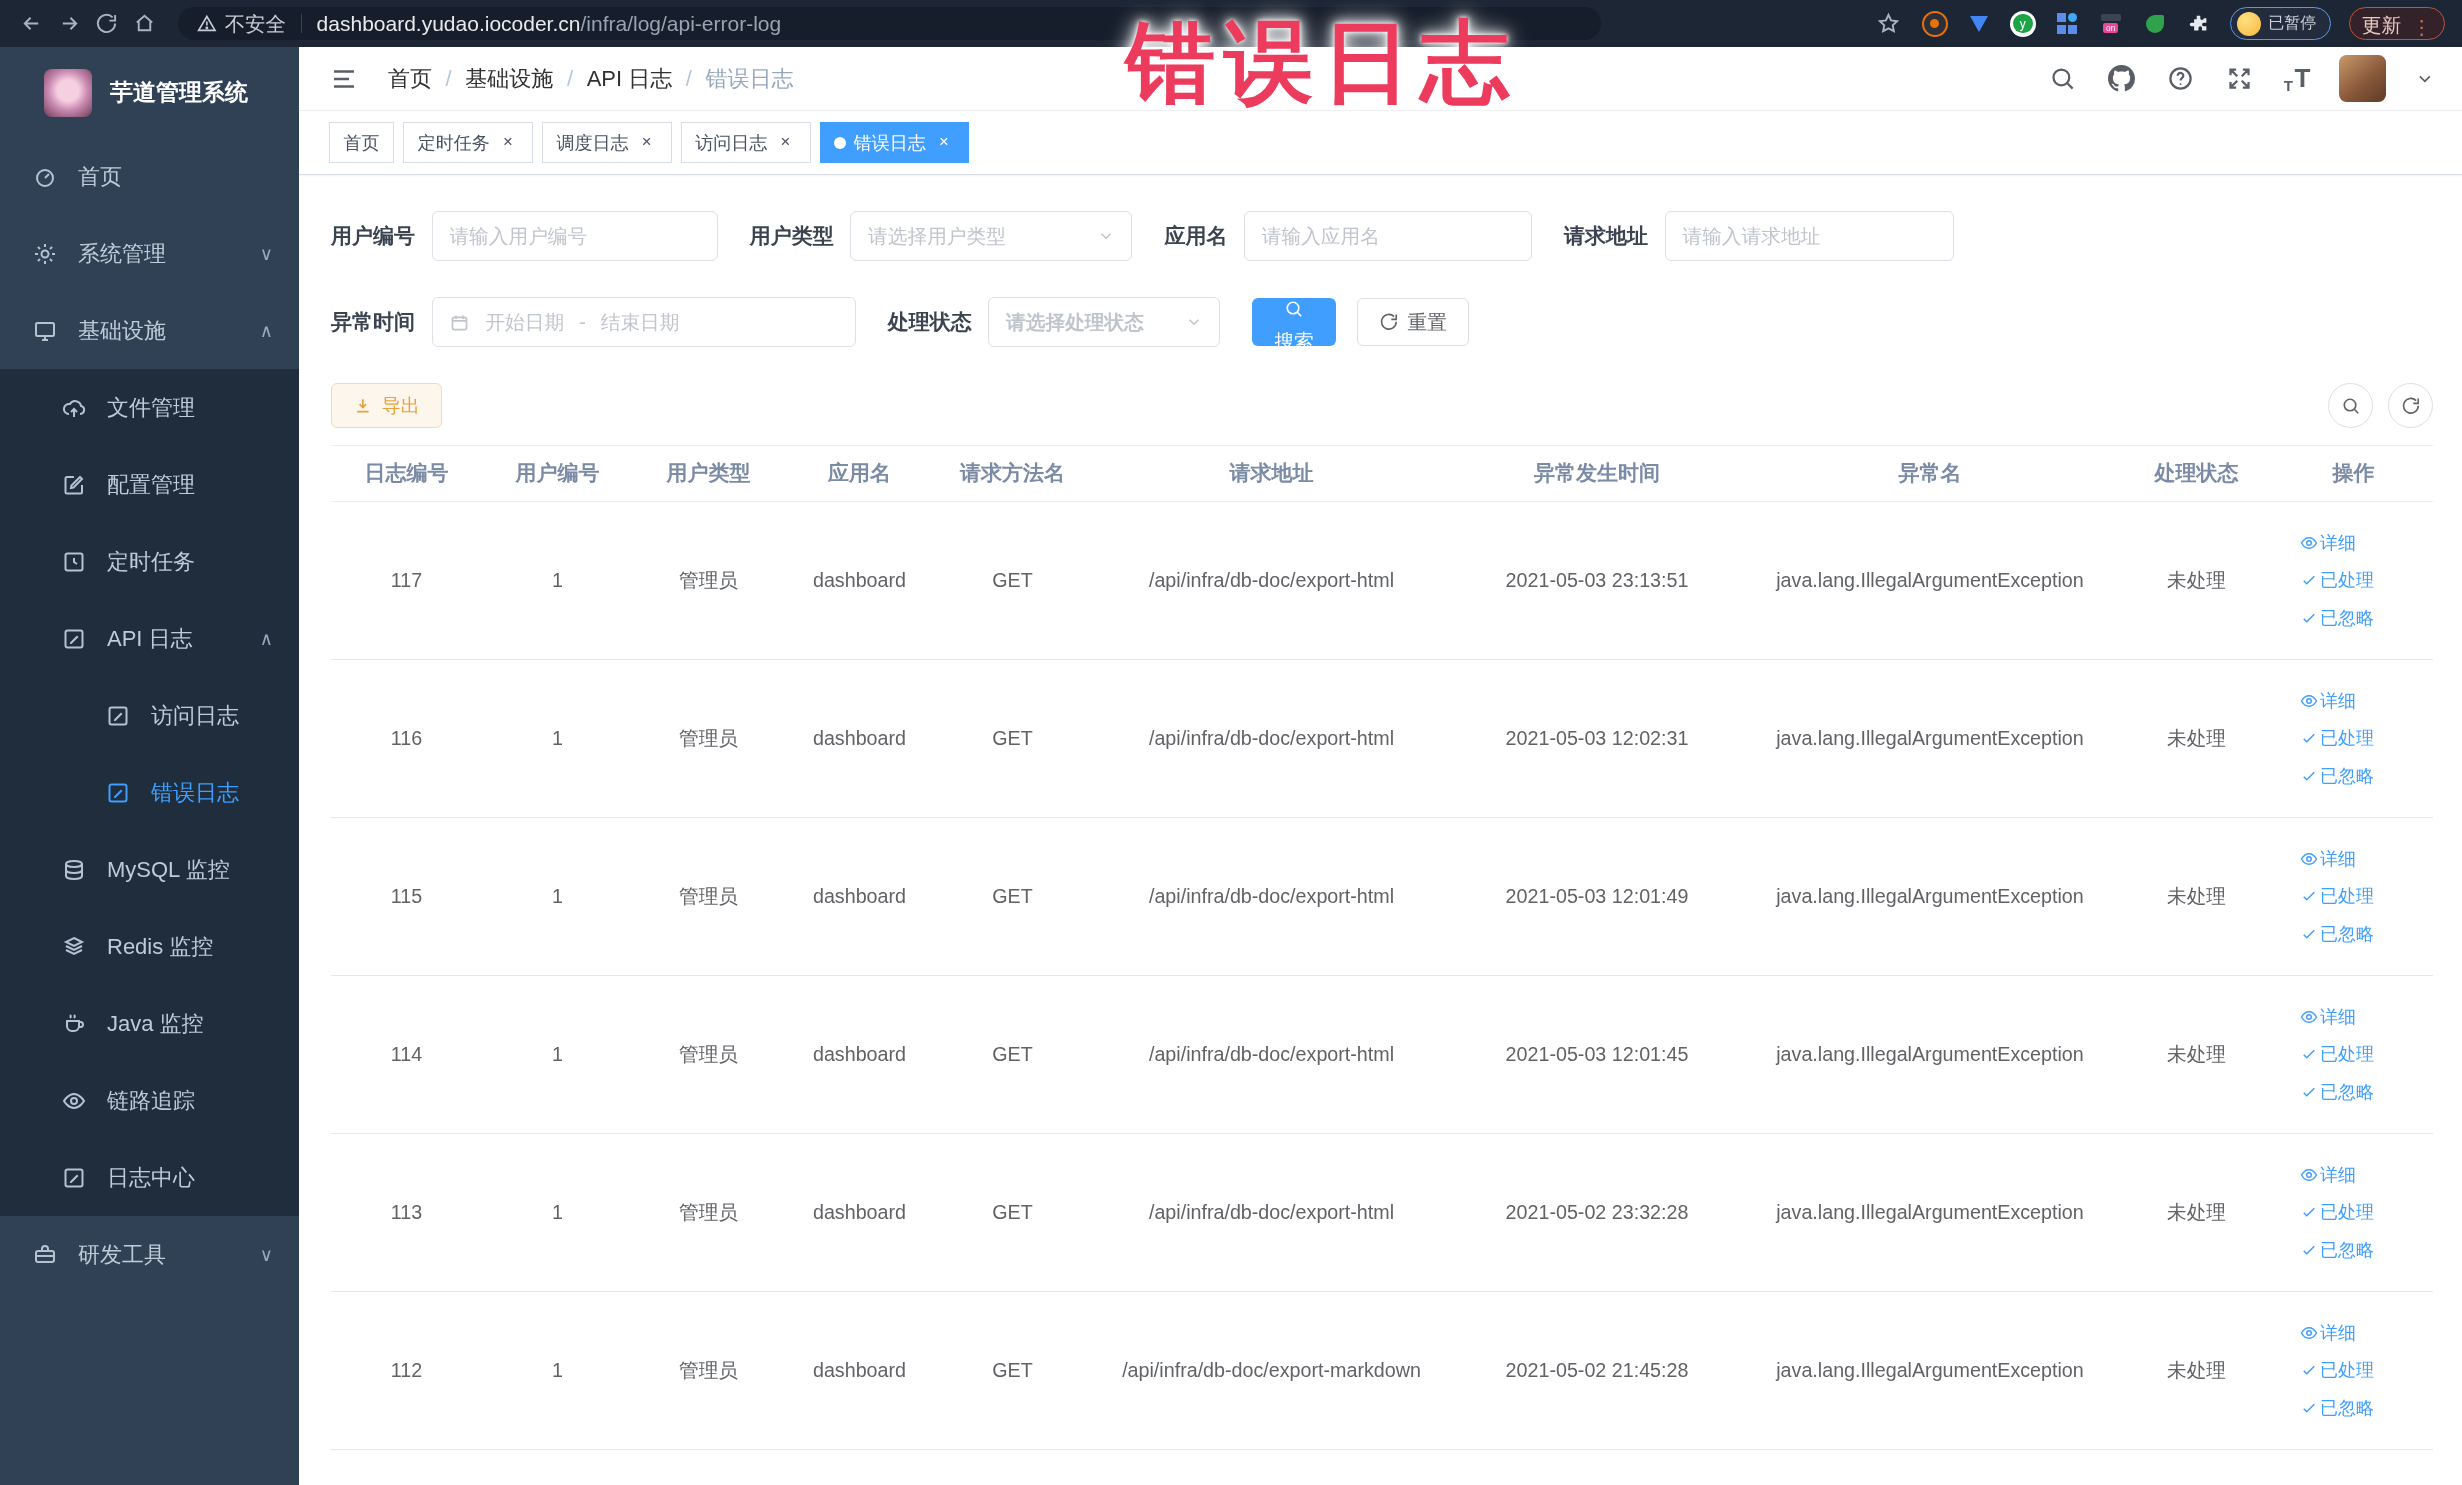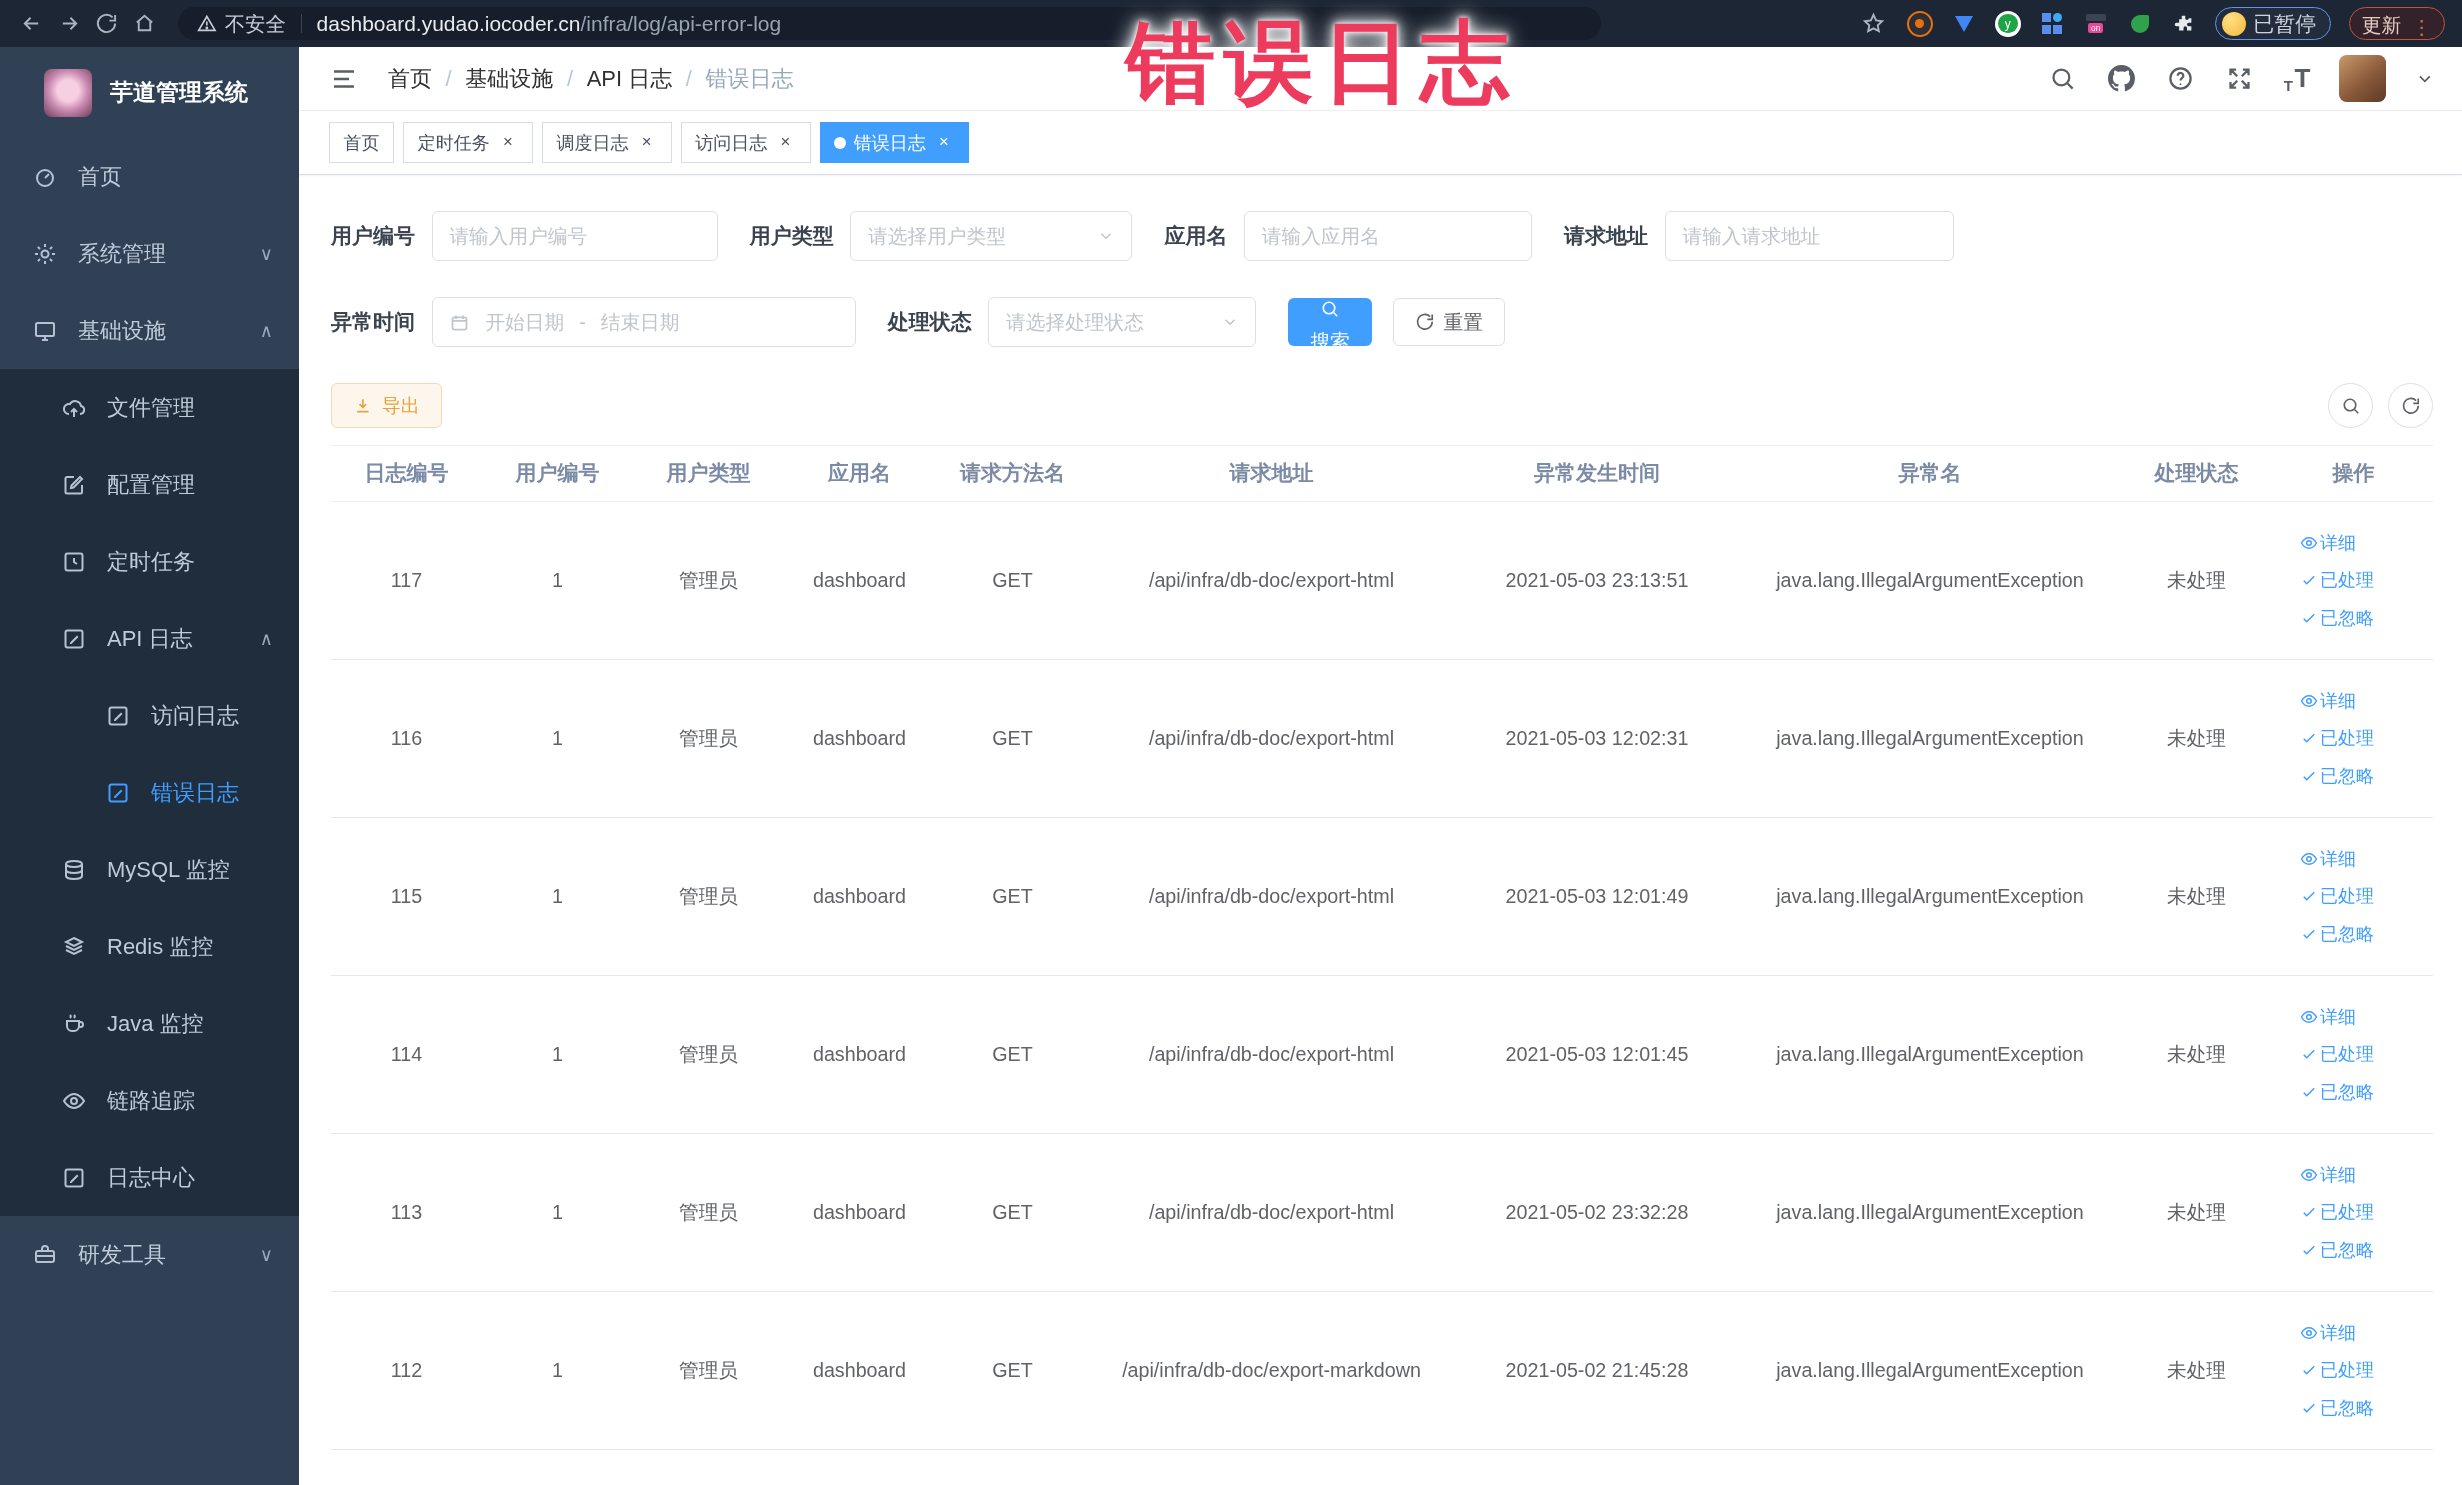--- a/index.html
+++ b/index.html
@@ -17,21 +17,21 @@
   .sec-chip { display:flex; align-items:center; gap:7.6px; color:#c7cdd6; font-size:20.4px; }
   .sec-chip .ico { width:19.7px; height:19.7px; color:#c7cdd6; }
   .pill-divider { width:0.8px; height:19.7px; background:#3a4454; margin:0 6px; }
   .url { font-size:21px; color:#e8eaed; white-space:nowrap; }
   .url .path { color:#9aa3b2; }
   .bar-spacer { flex:1; }
   .ext-icons { display:flex; align-items:center; gap:18px; }
   .ext-dot { width:26px; height:26px; border-radius:50%; display:flex; align-items:center; justify-content:center;
     font-size:13.6px; color:#fff; flex:0 0 auto; }
   .paused-pill { height:33px; border:1.5px solid #5f94e8; border-radius:16.7px; background:#222c3c;
-    display:flex; align-items:center; gap:7.6px; padding:0 13.6px 0 6px; color:#cdd3dc; font-size:21px; }
+    display:flex; align-items:center; gap:7.6px; padding:0 13.6px 0 6px; color:#cdd3dc; font-size:16px; }
   .emoji-face { width:24px; height:24px; border-radius:50%; background:radial-gradient(circle at 35% 30%,#ffe082,#f6b73c); position:relative; }
   .update-btn { height:33px; border:1.5px solid #c1523e; border-radius:16.7px; background:#33222a;
     display:flex; align-items:flex-end; gap:10.6px; padding:0 12px; color:#e9c8c2; font-size:19.7px; }
   .update-btn .dots { color:#d0704f; font-size:19.7px; letter-spacing:0.8px; }
 
   
   .app { display:flex; height:1439px; }
 
   
   .sidebar { width:299px; background:#304156; flex:0 0 auto; display:flex; flex-direction:column; }
@@ -488,21 +488,21 @@
                 <rect x="4" y="6" width="16" height="14" rx="2"></rect>
                 <path d="M4 10h16M8 4v4M16 4v4"></path>
               </svg>
             </span>
           <span class="ph">开始日期</span>
           <span class="ph">-</span>
           <span class="ph">结束日期</span>
         </div>
         <span class="gap"></span>
         <span class="f-label">处理状态</span>
-        <div class="f-input f-select" style="width:268px;">
+        <div class="f-input f-select" style="width:232px;font-weight:bold;">
           <span class="ph">请选择处理状态</span>
           <span class="chev ico">
               <svg viewBox="0 0 24 24" fill="none" stroke="currentColor" stroke-width="2">
                 <path d="M6 9l6 6 6-6"></path>
               </svg>
             </span>
         </div>
         <span class="gap"></span>
         <button class="btn btn-primary">
           <span class="bico ico">

